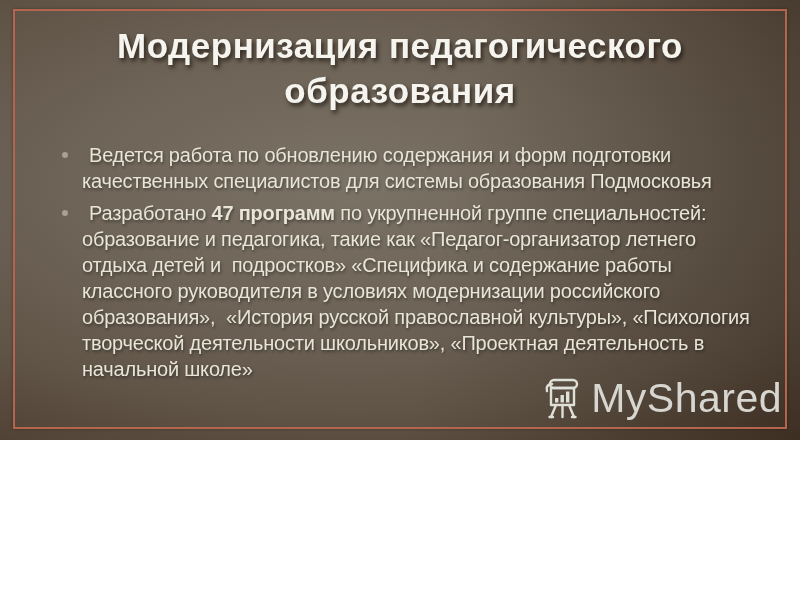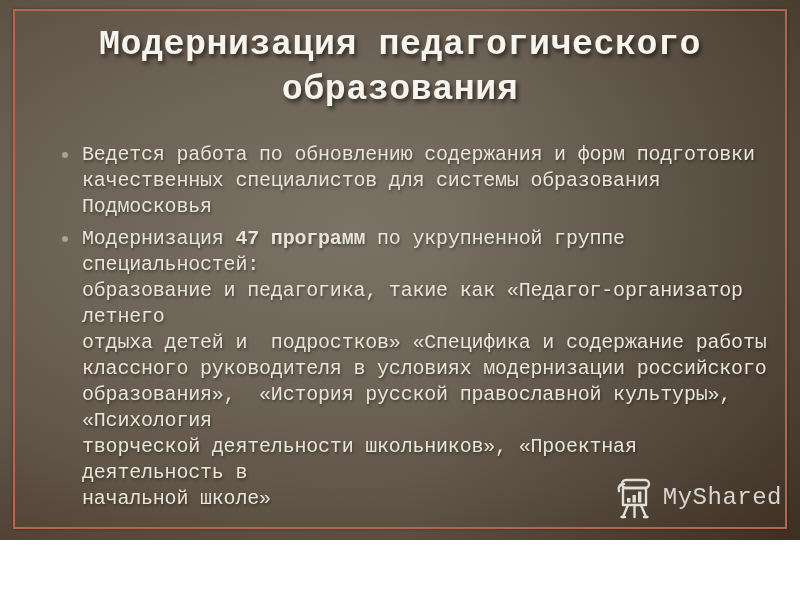--- a/index.html
+++ b/index.html
@@ -11,27 +11,26 @@
     --bg-center:#7b7366;
     --bg-mid:#605447;
     --bg-edge:#3a2b1c;
   }
   html,body{margin:0;padding:0;}
   body{
     width:800px;height:600px;overflow:hidden;
     font-family:"Liberation Sans", sans-serif;
   }
   .slide{
-    position:relative;width:800px;height:540px;overflow:hidden;
+    position:relative;width:800px;height:440px;overflow:hidden;
     background:
       linear-gradient(100deg, rgba(0,0,0,0) 55%, rgba(25,12,4,0.28) 100%),
       radial-gradient(ellipse 115% 95% at 44% 42%,
         var(--bg-center) 0%, #6d6356 32%, var(--bg-mid) 55%,
         #4b3c2e 78%, var(--bg-edge) 100%);
-    font-family: Liberation Mono, monospace;
   }
   .frame{
     position:absolute;left:13px;top:9px;right:13px;bottom:11px;
     border:2px solid var(--border);
     box-shadow:0 0 3px rgba(0,0,0,0.35);
     pointer-events:none;
   }
   .title{
     margin:0;padding-top:23px;
     text-align:center;
@@ -50,46 +49,46 @@
   .bullets li{
     position:relative;
     padding-left:32px;
     margin:0 0 6px 0;
   }
   .dot{
     position:absolute;left:12px;top:10px;
     width:6px;height:6px;border-radius:50%;
     background:var(--bullet-dot);
   }
-  .btext{white-space:pre-wrap;}
+  .btext{white-space:pre-wrap;margin-left:7px;}
   .btext .bold{font-weight:700;text-align:center;}
   .watermark{
     position:absolute;right:18px;bottom:20px;
     display:flex;align-items:center;gap:9px;
   }
   .watermark svg{display:block;}
   .brand{
-    font-size:24px;line-height:1;
+    font-size:41px;line-height:1;
     color:var(--watermark-text);
     letter-spacing:0.5px;
   }
 </style>
 </head>
 <body>
 
 <div class="slide">
   <div class="frame"></div>
 
   <h1 class="title">Модернизация педагогического
 образования</h1>
 
   <ul class="bullets">
       <li><span class="dot"></span><span class="btext"><span>Ведется работа по обновлению содержания и форм подготовки
 качественных специалистов для системы образования Подмосковья</span></span></li>
-      <li><span class="dot"></span><span class="btext"><span>Модернизация </span><span class="bold">47 программ</span><span> по укрупненной группе специальностей:
+      <li><span class="dot"></span><span class="btext"><span>Разработано </span><span class="bold">47 программ</span><span> по укрупненной группе специальностей:
 образование и педагогика, такие как «Педагог-организатор летнего
 отдыха детей и  подростков» «Специфика и содержание работы
 классного руководителя в условиях модернизации российского
 образования»,  «История русской православной культуры», «Психология
 творческой деятельности школьников», «Проектная деятельность в
 начальной школе»</span></span></li>
     </ul>
 
   <div class="watermark">
     <svg width="40" height="44" viewBox="0 0 40 44" fill="none" stroke="#dfe0d8" stroke-width="2.4" stroke-linecap="round" stroke-linejoin="round">

